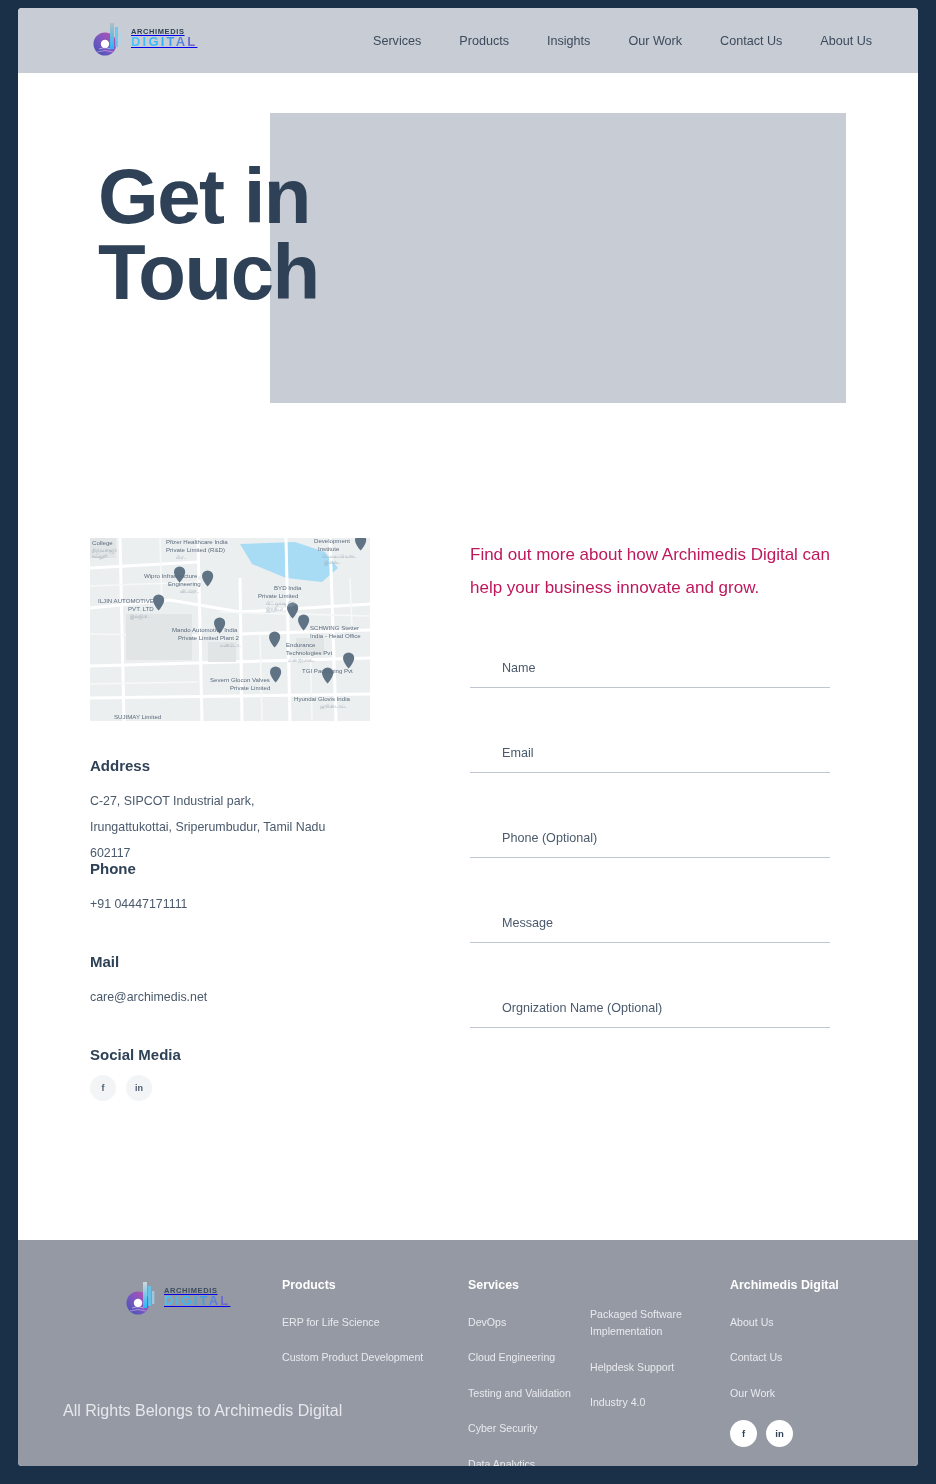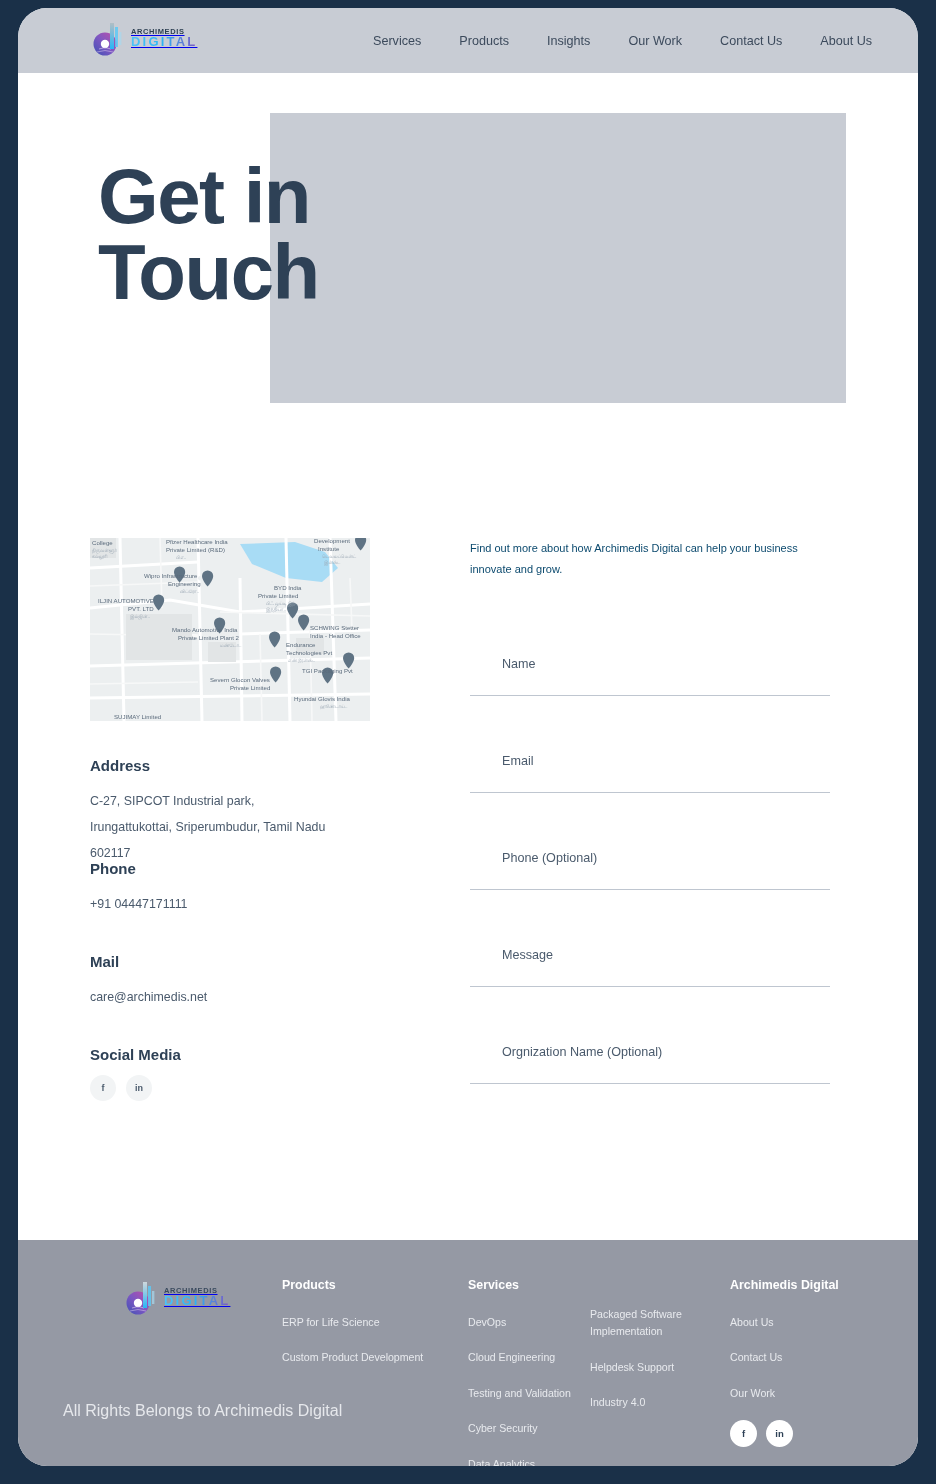--- a/index.html
+++ b/index.html
@@ -23,21 +23,21 @@
     width: 936px;
     height: 1484px;
     background: #1a3048;
     padding: 8px 18px 18px 18px;
   }
 
   #page-surface {
     width: 900px;
     height: 1458px;
     background: #ffffff;
-    border-radius: 29px;
+    border-radius: 4px;
     overflow: hidden;
     position: relative;
   }
 
   
   #site-header {
     height: 65px;
     background: #c8ccd4;
     display: flex;
     align-items: center;
@@ -159,37 +159,37 @@
   
   #contact-form-col { flex: 1; padding-top: 0px; }
 
   #form-title {
     font-size: 23px;
     font-weight: 700;
     color: #2e4156;
     margin-bottom: 18px;
   }
   #form-subtitle {
-    font-size: 11px;
-    color: #0c4a6e;
+    font-size: 17px;
+    color: #be185d;
     line-height: 1.95;
     max-width: 372px;
-    margin-bottom: 76px;
+    margin-bottom: 57px;
   }
 
   .field {
     margin-bottom: 58px;
     position: relative;
   }
   .field:last-of-type { margin-bottom: 0; }
   .field input {
     width: 360px;
     border: none;
     border-bottom: 1.5px solid #bfc6d0;
-    padding: 0 0 24px 32px;
+    padding: 0 0 12px 32px;
     font-size: 12.6px;
     font-family: "Liberation Sans", sans-serif;
     color: #2e4156;
     background: transparent;
     outline: none;
     display: block;
   }
   .field input::placeholder { color: #4a5a6c; opacity: 1; }
 
   #send-row {

